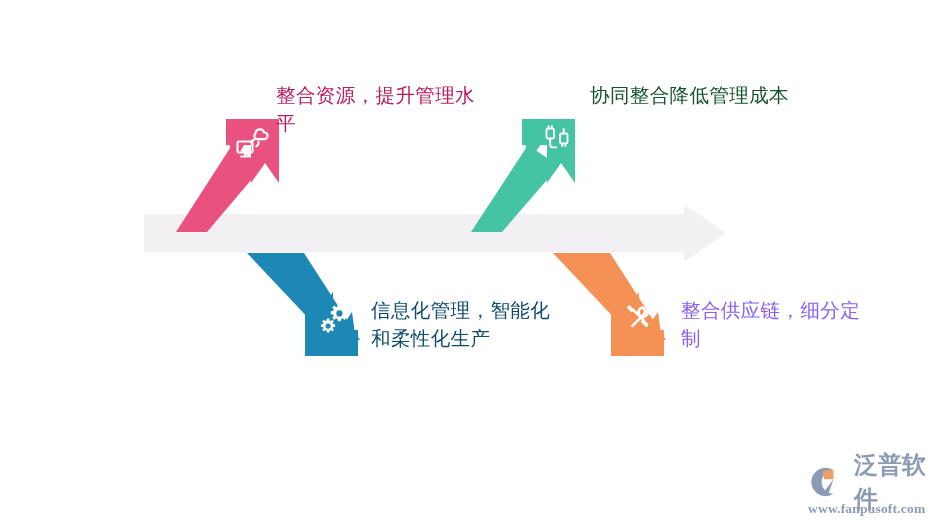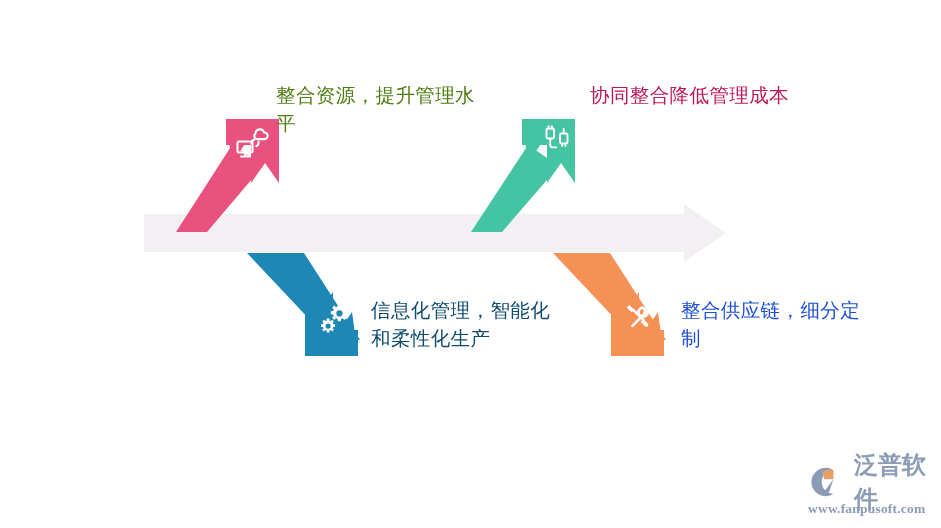--- a/index.html
+++ b/index.html
@@ -144,27 +144,27 @@
           <path d="M647.8 312.6 a4.6 4.6 0 1 1 -5.0 -5.0 l2.7 2.7 -1.2 2.9 2.9 -1.2 z"></path>
 
           <path d="M633.0 309.6 L643.6 320.2"></path>
         </g>
         <path d="M629.4 305.0 l4.9 4.9 -2.6 2.6 -4.9 -4.9 z" fill="#FFFFFF"></path>
         <path d="M643.2 319.0 l4.6 4.6 a1.9 1.9 0 0 1 -2.7 2.7 l-4.6 -4.6 z" fill="#FFFFFF"></path>
       </g>
     </g>
   </svg>
 
-  <div class="branch-label" id="label-0" style="color:#4d7c0f;">整合资源，提升管理水平</div>
+  <div class="branch-label" id="label-0" style="color:#be185d;">整合资源，提升管理水平</div>
 
-  <div class="branch-label" id="label-1" style="color:#be185d;">协同整合降低管理成本</div>
+  <div class="branch-label" id="label-1" style="color:#14532d;">协同整合降低管理成本</div>
 
   <div class="branch-label" id="label-2" style="color:#0c4a6e;">信息化管理，智能化和柔性化生产</div>
 
-  <div class="branch-label" id="label-3" style="color:#1d4ed8;">整合供应链，细分定制</div>
+  <div class="branch-label" id="label-3" style="color:#8b5cf6;">整合供应链，细分定制</div>
 
   <div id="logo">
     <div id="logo-row">
       <svg id="logo-mark" viewBox="0 0 34 34">
         <path d="M25.5 5.2 a14.2 14.2 0 1 0 0 23.6 a11.6 11.6 0 1 1 0 -23.6 z" fill="#8C9BB5"></path>
         <path d="M14.0 7.4 a12.0 12.0 0 0 1 11.5 -2.2 l0 9.0 -9.4 0 a13.6 13.6 0 0 0 -2.1 -6.8 z" fill="#E8A06A"></path>
         <path d="M25.5 14.2 l-11.0 14.6 a11.3 11.3 0 0 0 6.5 -1.6 z" fill="#8C9BB5"></path>
       </svg>
       <div id="logo-wordmark">泛普软件</div>
     </div>

